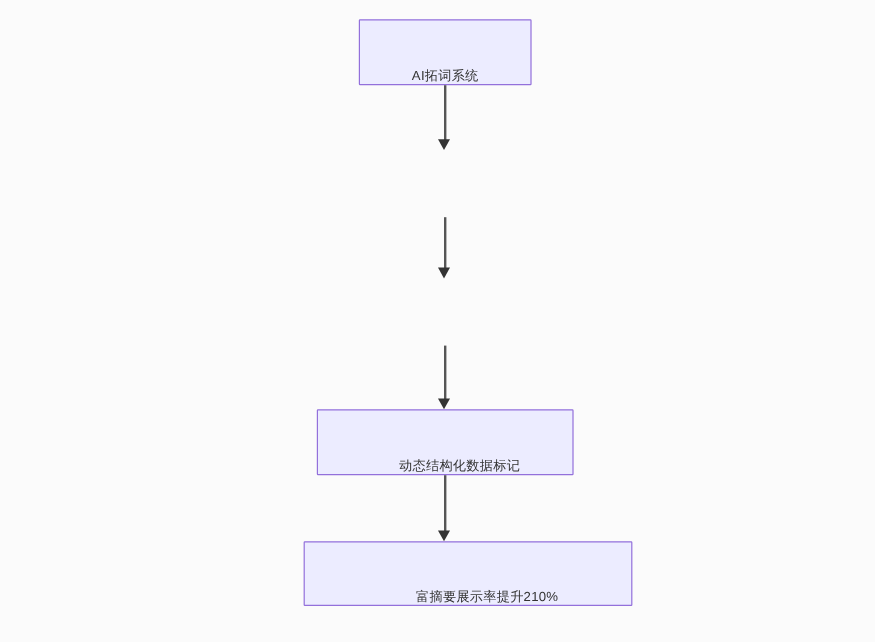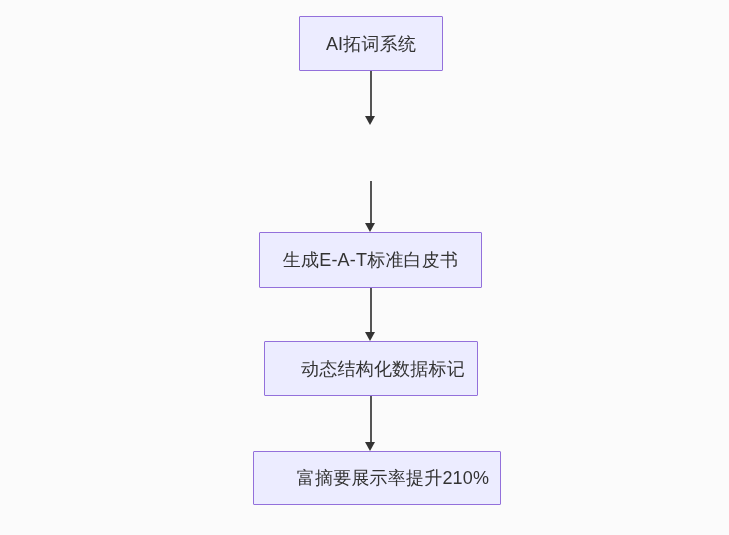--- a/index.html
+++ b/index.html
@@ -14,33 +14,33 @@
     overflow: hidden;
   }
 
   .node {
     position: absolute;
     box-sizing: border-box;
     background: var(--node-fill, #ececff);
     border: 1.5px solid var(--node-border, #9370db);
     border-radius: 1px;
     display: flex;
-    align-items: center;
+    align-items: flex-end;
     justify-content: center;
     color: var(--node-text, #333333);
-    font-size: 18px;
+    font-size: 11px;
     line-height: 1;
     letter-spacing: 0.2px;
     white-space: nowrap;
   }
   .node-1 { left: 299px; top: 16px;  width: 144px; height: 55px; }
   .node-2 { left: 275px; top: 125px; width: 193px; height: 56px; }
   .node-3 { left: 259px; top: 232px; width: 223px; height: 56px; }
   .node-4 { left: 264px; top: 341px; width: 214px; height: 55px; padding-left: 24px; }
-  .node-5 { left: 253px; top: 451px; width: 248px; height: 54px; padding-left: 32px; }
+  .node-5 { left: 253px; top: 451px; width: 274px; height: 54px; padding-left: 32px; }
 
   .edge {
     position: absolute;
     left: 364px;
     width: 13px;
   }
   .edge-1 { top: 71px;  height: 54px; }
   .edge-2 { top: 181px; height: 51px; }
   .edge-3 { top: 288px; height: 53px; }
   .edge-4 { top: 396px; height: 55px; }
@@ -77,23 +77,20 @@
     <div class="edge-line"></div>
     <div class="edge-head"></div>
   </div>
 
 
   <div class="edge edge-2">
     <div class="edge-line"></div>
     <div class="edge-head"></div>
   </div>
 
-  <div class="node node-3">
-    <span class="node-label">生成E-A-T标准白皮书</span>
-  </div>
 
   <div class="edge edge-3">
     <div class="edge-line"></div>
     <div class="edge-head"></div>
   </div>
 
   <div class="node node-4">
     <span class="node-label">动态结构化数据标记</span>
   </div>
 

